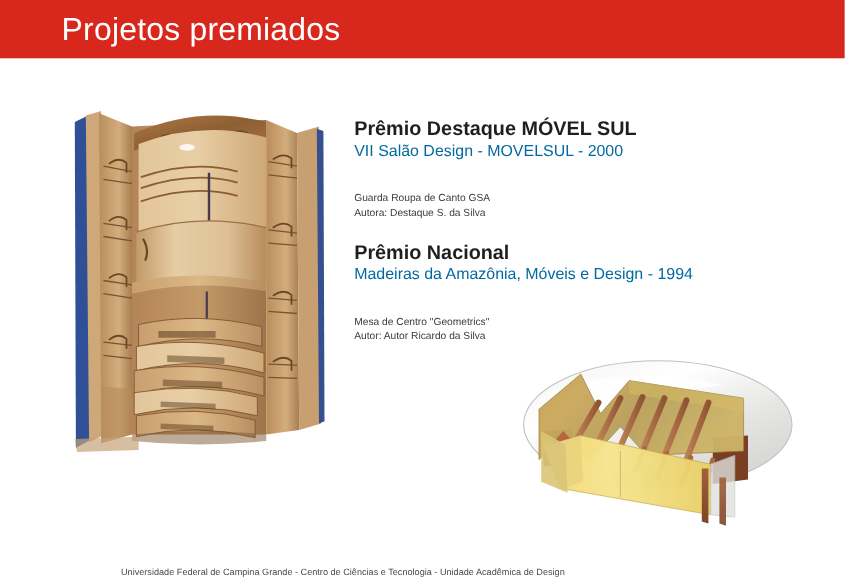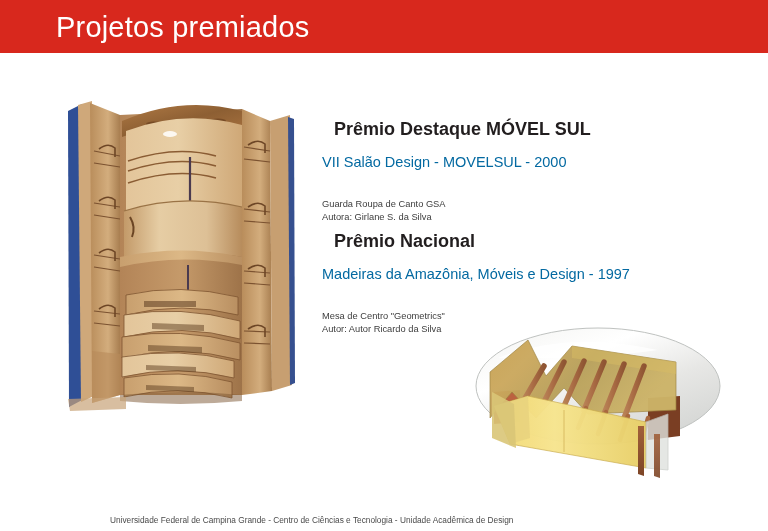--- a/index.html
+++ b/index.html
@@ -44,21 +44,21 @@
   }
   #award-block-1 { top: 106px; }
   #award-block-2 { top: 218px; }
 
   .award-title {
     font-size: 18px;
     font-weight: bold;
     line-height: 22px;
     color: #221e1f;
     white-space: nowrap;
-    margin: 12px;
+    margin: 0;
   }
   .award-subtitle {
     font-size: 14.5px;
     font-weight: normal;
     line-height: 20px;
     color: #0369a1;
     white-space: nowrap;
     margin: 0;
   }
   .award-details {
@@ -227,27 +227,27 @@
     <path d="M54 296 q62 -6 122 0 l0 6 q-62 6 -122 0 Z" fill="#7c5531" opacity="0.5"></path>
     <path d="M2 300 L60 298 L60 310 L4 312 Z" fill="#c7a278" opacity="0.7"></path>
   </svg>
 </div>
 
 <div class="award-block" id="award-block-1">
   <div class="award-title">Prêmio Destaque MÓVEL SUL</div>
   <div class="award-subtitle">VII Salão Design - MOVELSUL - 2000</div>
   <div class="award-details">
     <div>Guarda Roupa de Canto GSA</div>
-    <div>Autora: Girlane S. da Silva</div>
+    <div>Autora: Destaque S. da Silva</div>
   </div>
 </div>
 
 <div class="award-block" id="award-block-2">
   <div class="award-title">Prêmio Nacional</div>
-  <div class="award-subtitle">Madeiras da Amazônia, Móveis e Design  - 1997</div>
+  <div class="award-subtitle">Madeiras da Amazônia, Móveis e Design  - 1994</div>
   <div class="award-details">
     <div>Mesa de Centro "Geometrics"</div>
     <div>Autor: Autor Ricardo da Silva</div>
   </div>
 </div>
 
 <div id="photo-table">
   <svg width="258" height="164" viewBox="0 0 258 164" xmlns="http://www.w3.org/2000/svg">
     <defs>
       <linearGradient id="glassG" x1="0.1" y1="0" x2="0.9" y2="1">

